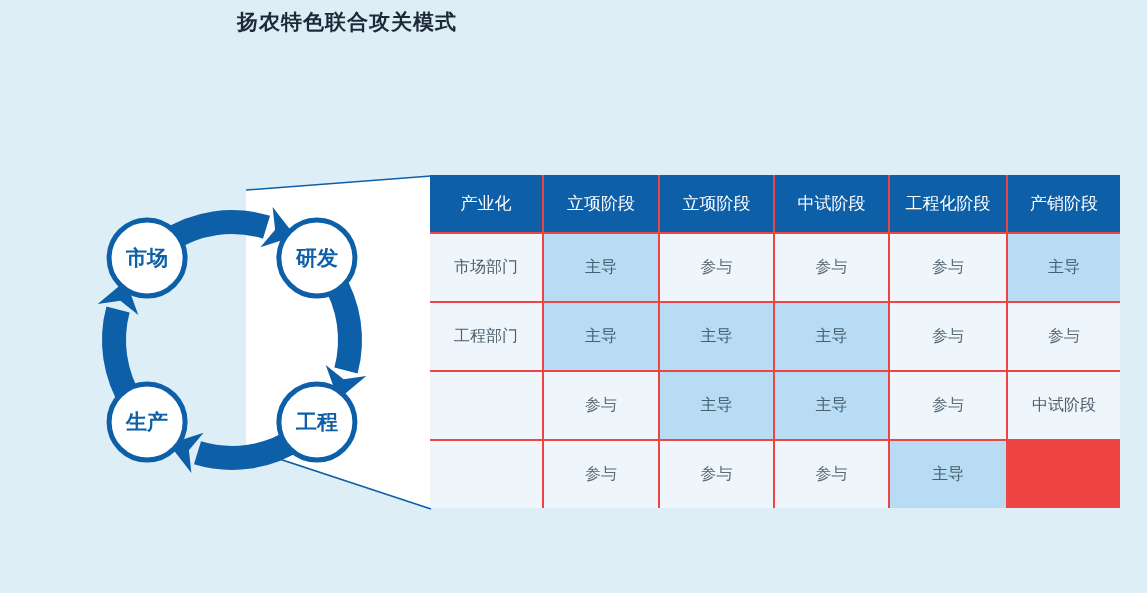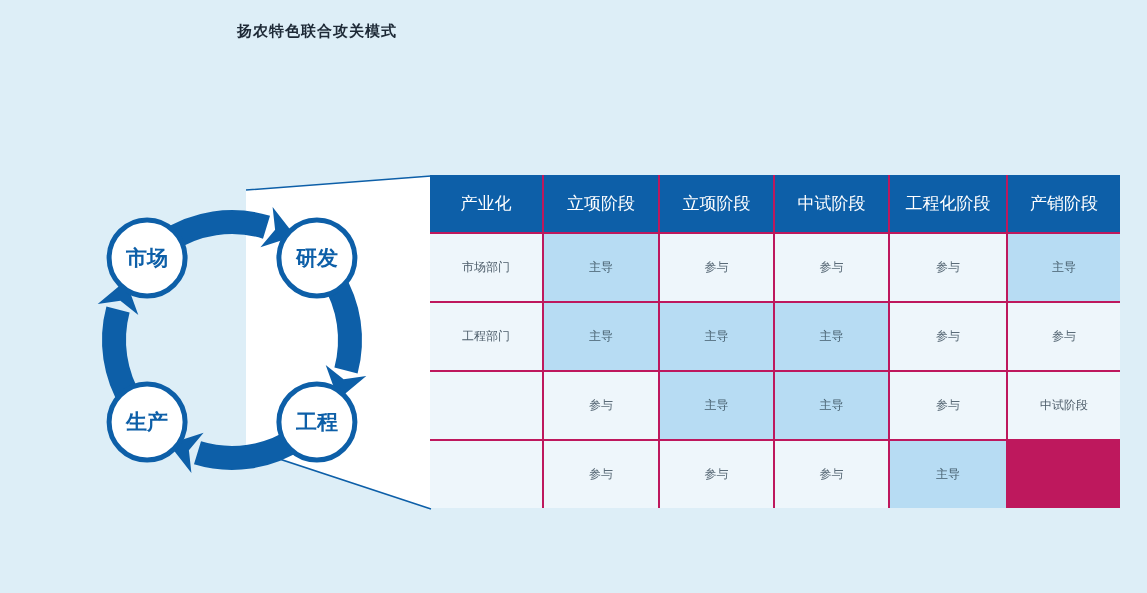--- a/index.html
+++ b/index.html
@@ -4,37 +4,37 @@
 <style>
   *{margin:0;padding:0;box-sizing:border-box}
   html,body{width:1147px;height:593px}
   body{
     background:var(--bg,#ddeef7);
     font-family:"Liberation Sans",sans-serif;
     position:relative;
     overflow:hidden;
   }
   .title{
-    position:absolute;left:237px;top:22px;
-    font-size:15px;font-weight:bold;
+    position:absolute;left:237px;top:8px;
+    font-size:21px;font-weight:bold;
     color:var(--title,#1d2936);
     letter-spacing:1px;
   }
   .diagram{position:absolute;left:0;top:0;display:block}
   .table-wrap{position:absolute;left:430px;top:175px}
   .grid{
     display:grid;
     grid-template-columns:112px 114px 113px 113px 116px 112px;
     grid-template-rows:57px 67px 67px 67px 67px;
     gap:2px;
-    background:#be185d;
+    background:#ef4444;
   }
   .cell{
     display:flex;align-items:center;justify-content:center;
-    font-size:12px;color:var(--bodytext,#5a6b78);
+    font-size:16px;color:var(--bodytext,#5a6b78);
   }
   .cell.header{
     background:var(--primary,#0d5fa8);
     color:var(--headertext,#ffffff);
     font-size:17px;font-weight:500;
   }
   .cell.label{background:var(--rowbg,#eef6fb);color:#4d5d6a}
   .cell.body{background:var(--rowbg,#eef6fb)}
   .cell.highlight{background:var(--highlight,#b7dcf3);color:#47606f}
   .node-label{

